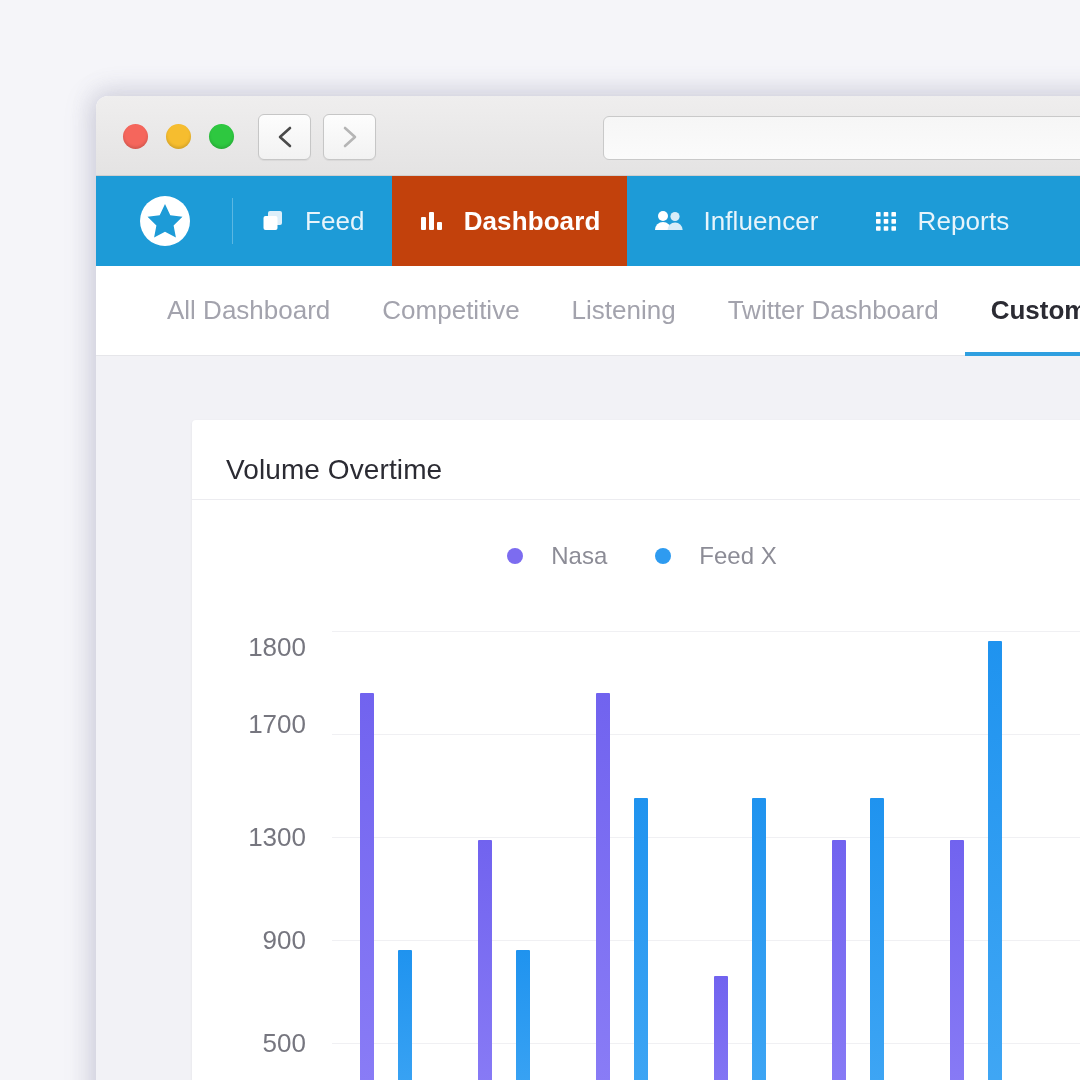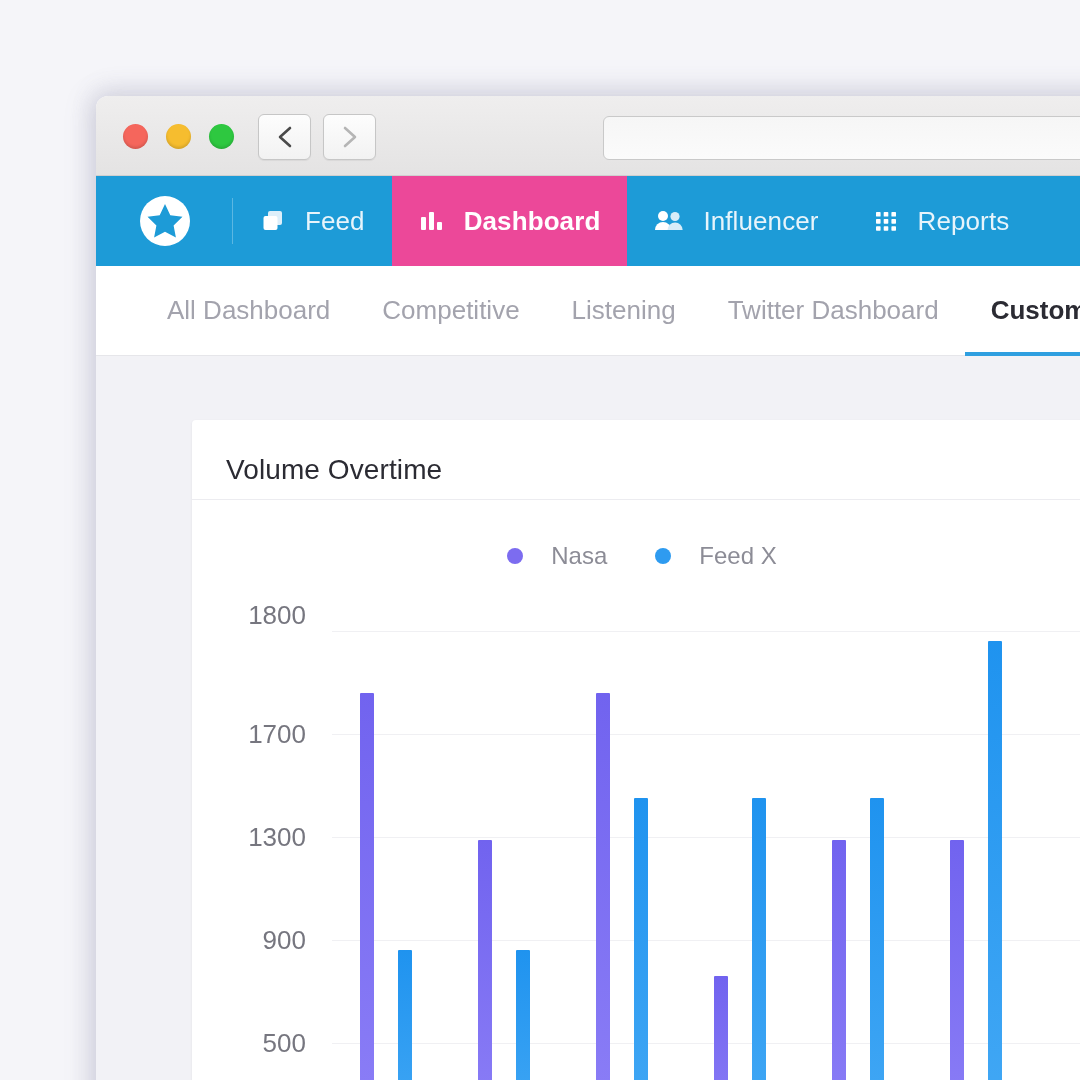--- a/index.html
+++ b/index.html
@@ -73,21 +73,21 @@
     content: ""; position: absolute; right: 0; top: 22px;
     width: 1px; height: 46px; background: rgba(255,255,255,.28);
   }
   .nav-item {
     display: flex; align-items: center; gap: 19px;
     padding: 0 27px;
     color: #e7f4fb; font-size: 26px;
     letter-spacing: .1px;
     white-space: nowrap;
   }
-  .nav-item.active { background: #ec4899; color: #fff; font-weight: bold; }
+  .nav-item.active { background: #c2410c; color: #fff; font-weight: bold; }
   .nav-icon { display: flex; align-items: center; }
 
   
   #tabbar {
     height: 90px; background: #fff;
     border-bottom: 1px solid #e6e6ea;
     display: flex; align-items: center;
     padding-left: 45px;
   }
   .tab {
@@ -284,23 +284,23 @@
               <span class="legend-dot" style="background: rgb(124, 108, 240);"></span>
               <span class="legend-label">Nasa</span>
             </div>
             <div class="legend-item">
               <span class="legend-dot" style="background: rgb(46, 155, 240);"></span>
               <span class="legend-label">Feed X</span>
             </div>
           </div>
         <div id="plot">
             <div class="gridline" style="top: 18px;"></div>
-            <div class="ytick" style="top: 2px;">1800</div>
+            <div class="ytick" style="top: 34px;">1800</div>
             <div class="gridline" style="top: 121px;"></div>
-            <div class="ytick" style="top: 121px;">1700</div>
+            <div class="ytick" style="top: 111px;">1700</div>
             <div class="gridline" style="top: 224px;"></div>
             <div class="ytick" style="top: 224px;">1300</div>
             <div class="gridline" style="top: 327px;"></div>
             <div class="ytick" style="top: 327px;">900</div>
             <div class="gridline" style="top: 430px;"></div>
             <div class="ytick" style="top: 430px;">500</div>
             <div class="bar nasa" title="Nasa: 1740" style="left: 28px; top: 79.8px; height: 453.2px; bottom: auto;"></div>
             <div class="bar spacex" title="Space X: 860" style="left: 66px; top: 337.3px; height: 195.7px; bottom: auto;"></div>
             <div class="bar nasa" title="Nasa: 1290" style="left: 146px; top: 226.575px; height: 306.425px; bottom: auto;"></div>
             <div class="bar spacex" title="Space X: 860" style="left: 184px; top: 337.3px; height: 195.7px; bottom: auto;"></div>

